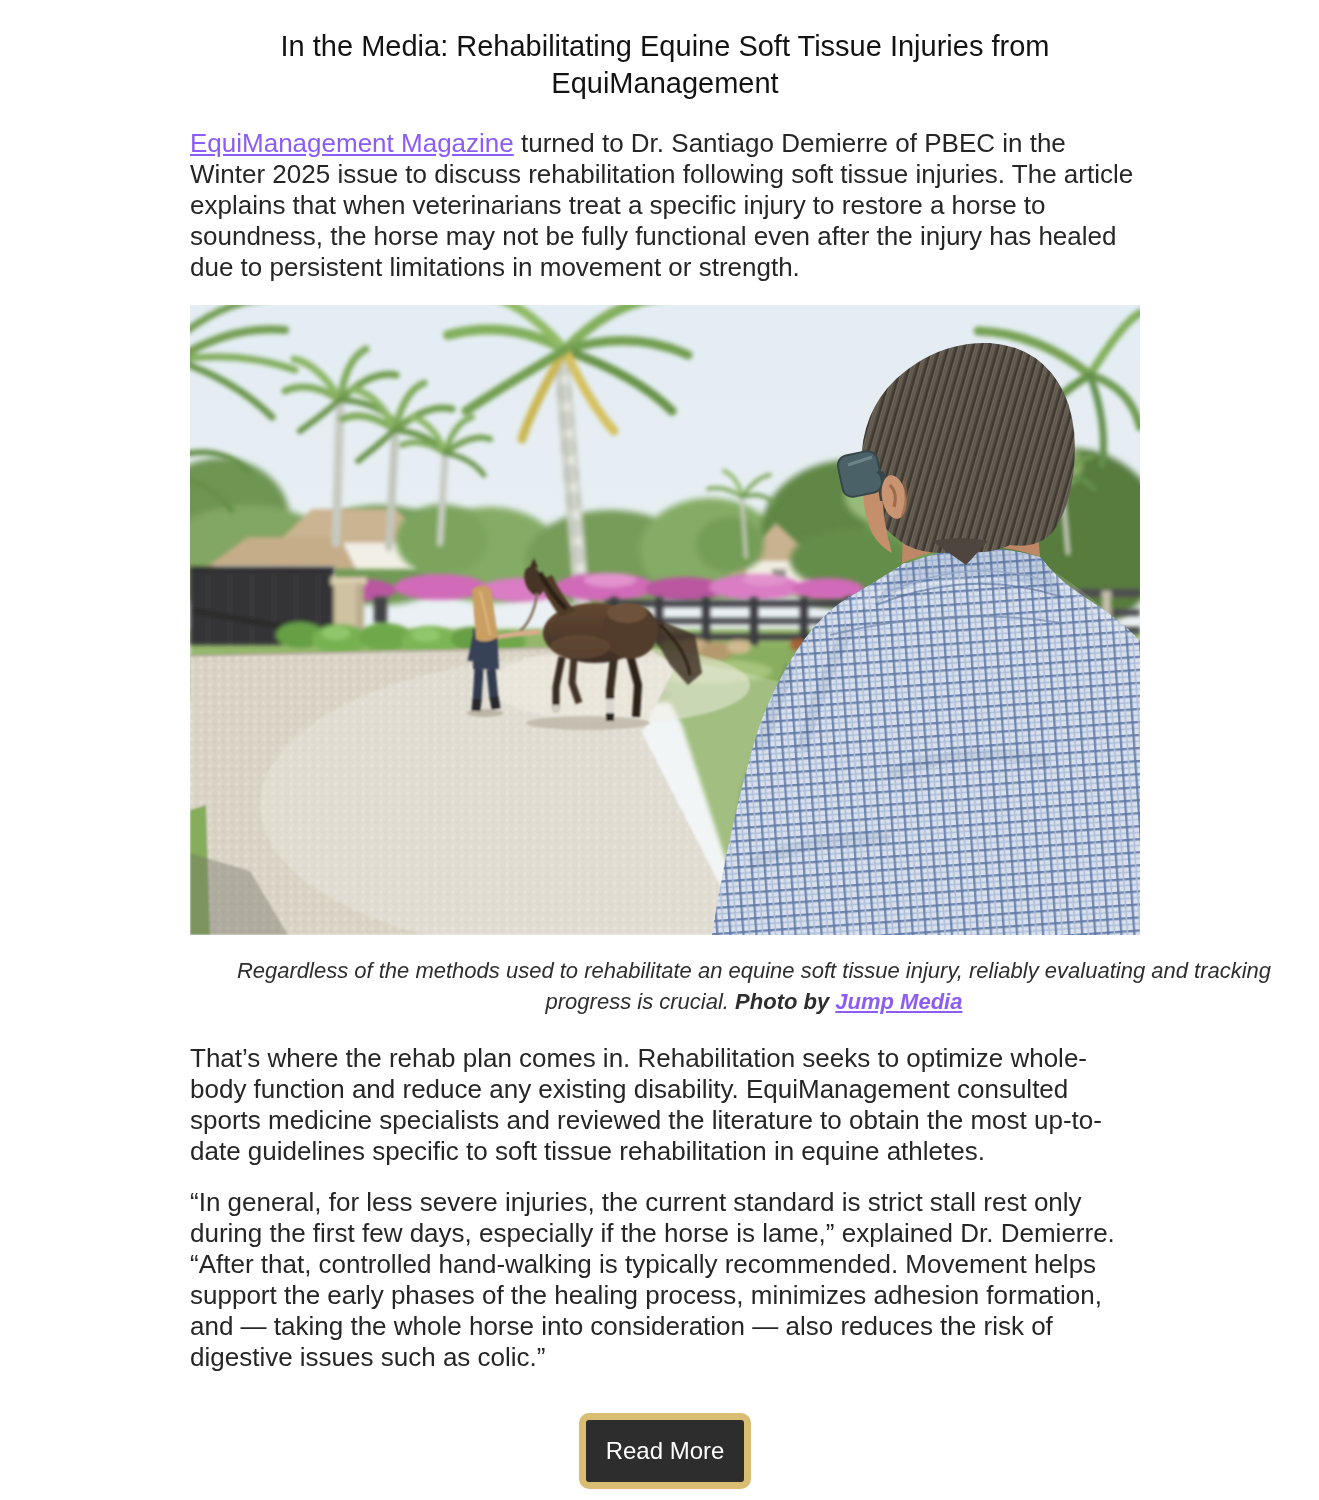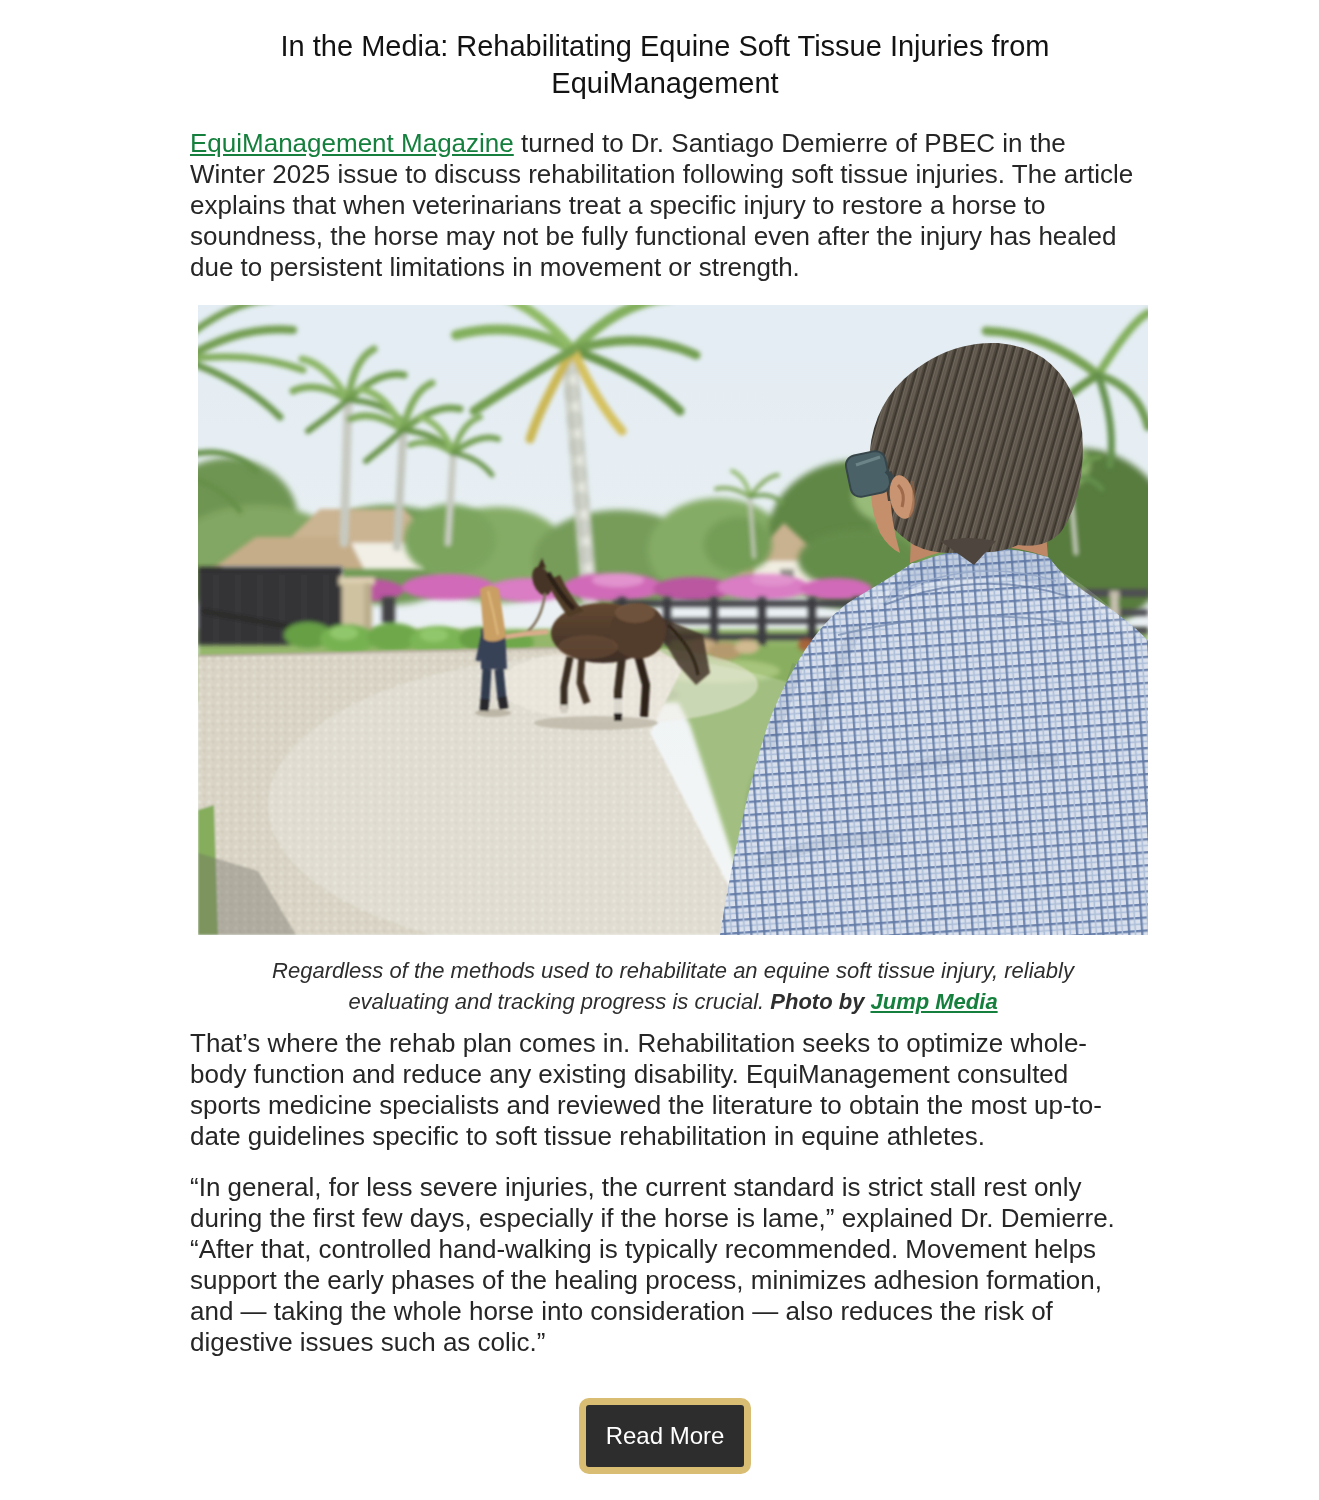--- a/index.html
+++ b/index.html
@@ -8,24 +8,24 @@
     font-family:"Liberation Sans",sans-serif;color:#232323;
     -webkit-font-smoothing:antialiased;
   }
   .article{width:950px;margin:0 0 0 190px;}
   .title{
     margin:28px auto 0;max-width:932px;text-align:center;
     font-size:29px;line-height:37px;font-weight:400;color:#131313;
   }
   p{font-size:26px;line-height:31px;margin:0;color:#262626;}
   .p1{margin-top:26px;}
-  .p2{margin-top:11px;}
+  .p2{margin-top:26px;}
   .p3{margin-top:20px;}
-  a{color:#15803d;text-decoration:underline;cursor:pointer;}
-  figure{margin:22px 8px 0;width:950px;}
+  a{color:#8b5cf6;text-decoration:underline;cursor:pointer;}
+  figure{margin:22px 0 0;width:1128px;}
   figure svg{display:block;width:950px;height:630px;background:#e8eff4;}
   figcaption{
     margin-top:20px;padding:0 24px;text-align:center;
     font-style:italic;font-size:22px;line-height:31px;color:#2e2e2e;
   }
   figcaption .credit{font-weight:700;}
   .btn-row{margin-top:40px;text-align:center;padding-bottom:18px;}
   .read-more{
     display:inline-block;background:#2d2d2d;color:#ffffff;
     border:7px solid #d9bd72;border-radius:10px;

